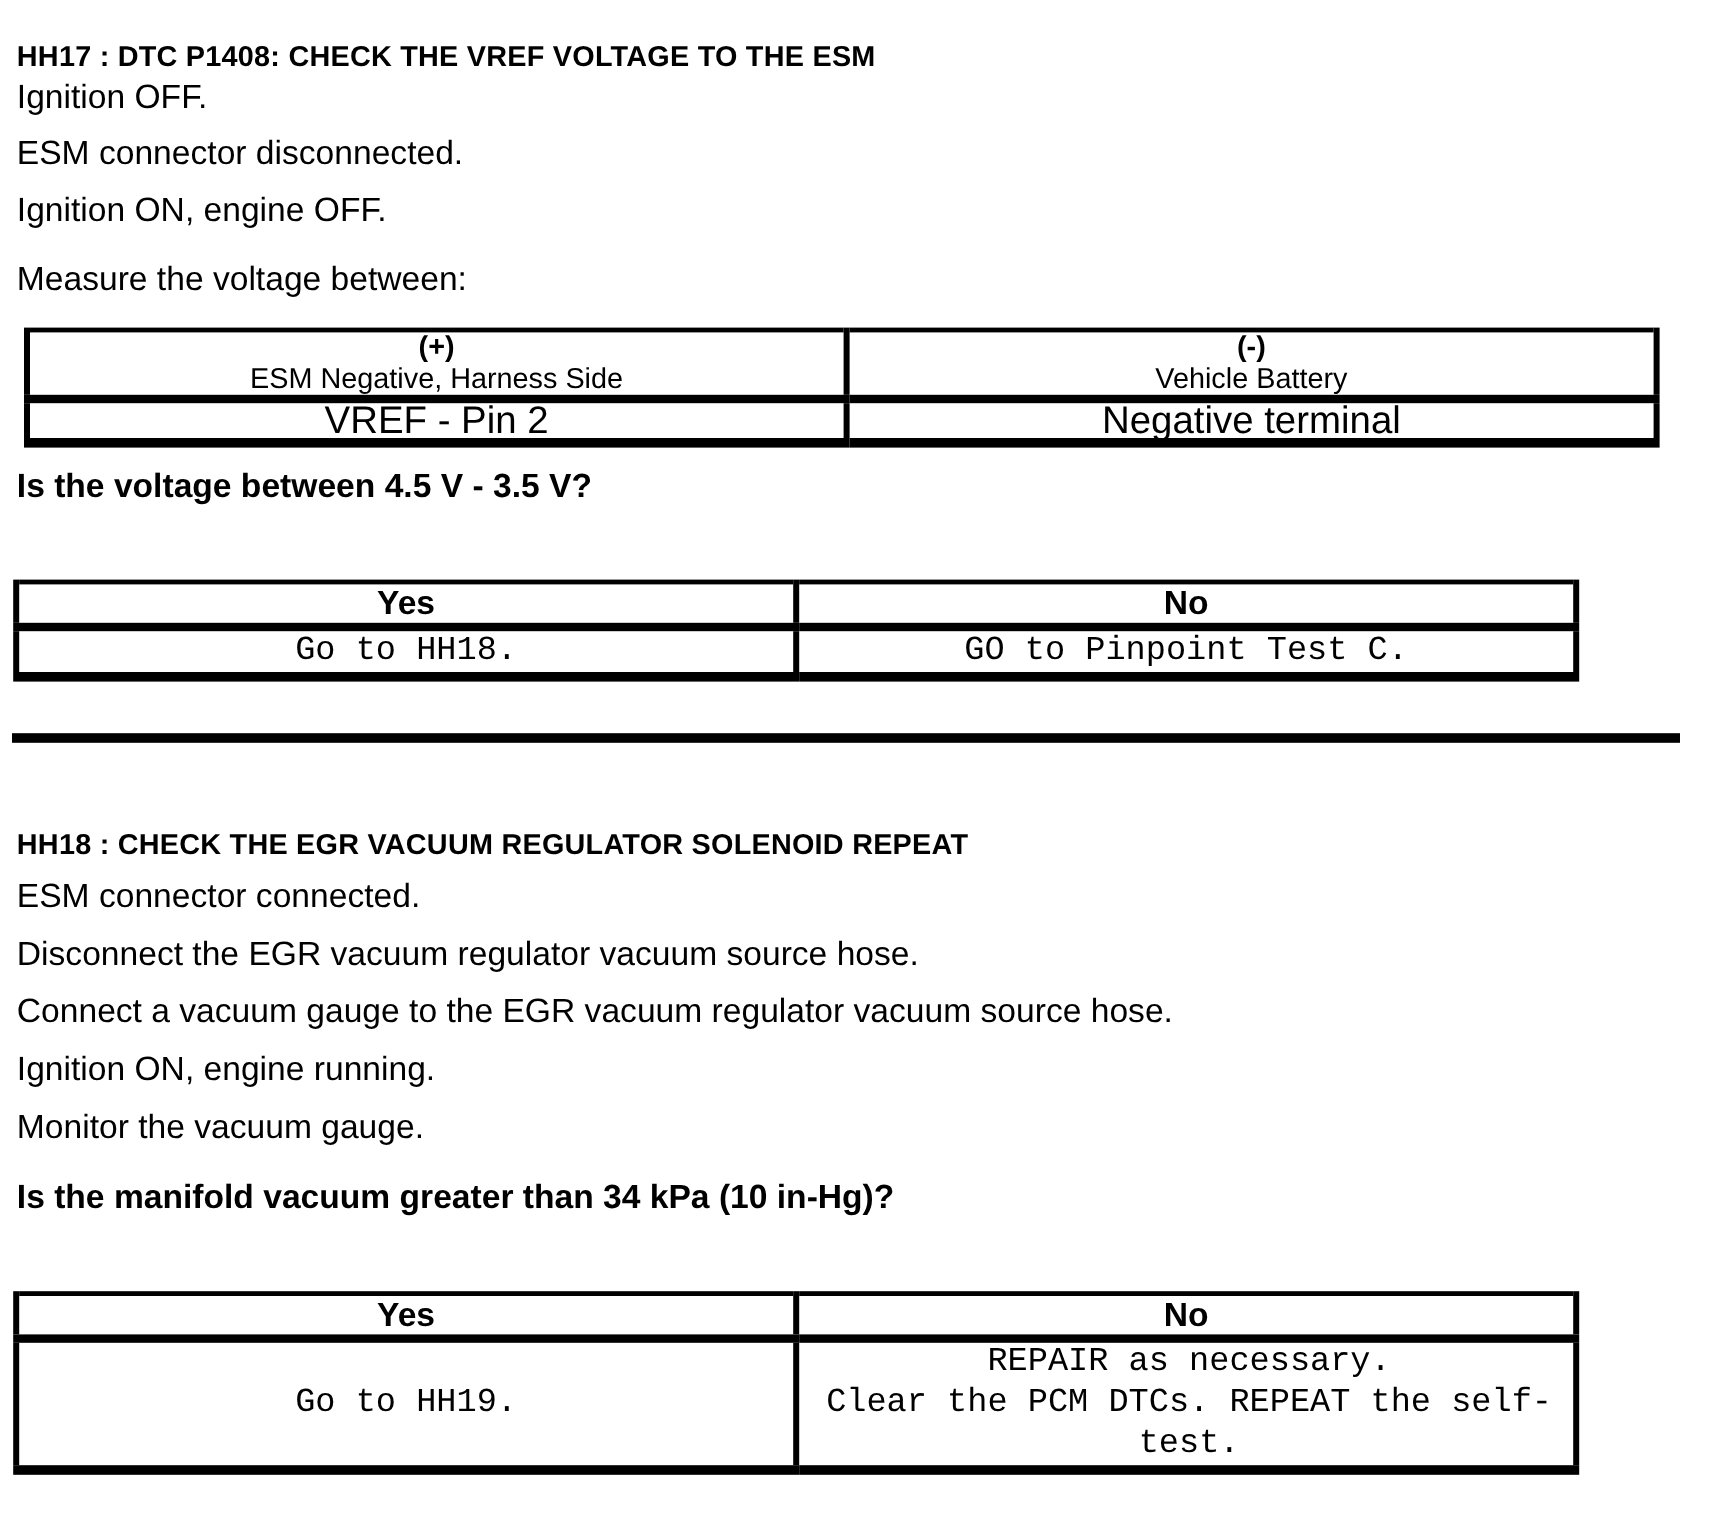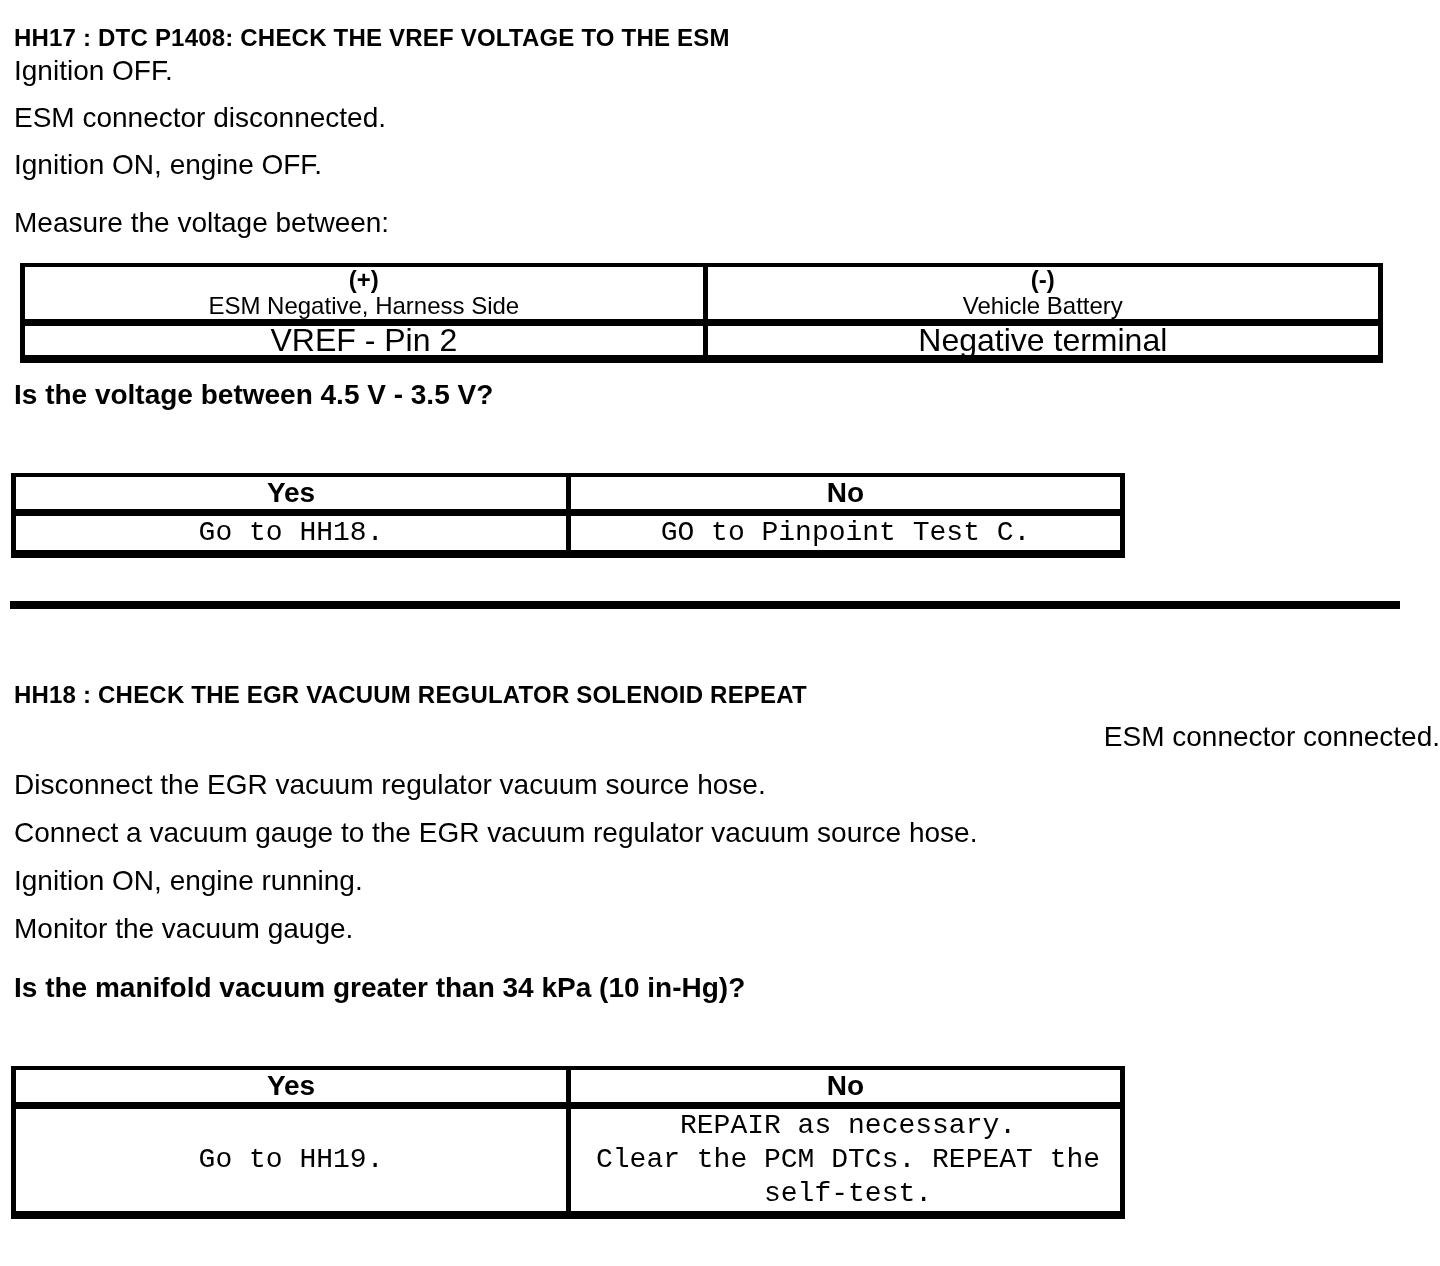--- a/index.html
+++ b/index.html
@@ -16,31 +16,31 @@
   }
   .page { position: relative; width: 1440px; height: 1266px; }
 
   .sec-heading {
     margin: 0 0 0 14px;
     font-size: 24px;
     font-weight: bold;
     line-height: 28px;
     letter-spacing: 0.2px;
   }
-  .h1 { margin-top: 24px; }
+  .h1 { margin-top: 34px; }
   .h2 { margin-top: 72px; }
 
   p.step {
     margin: 13px 0 0 14px;
     font-size: 28px;
     line-height: 34px;
     font-weight: normal;
   }
   p.step.first { margin-top: 2px; }
-  p.step.first2 { margin-top: 11px; text-align: right; }
+  p.step.first2 { margin-top: 11px; }
   p.step.gapbig { margin-top: 24px; }
   p.step.s2 { margin-top: 14px; }
 
   p.question {
     margin: 15px 0 0 14px;
     font-size: 28px;
     line-height: 34px;
     font-weight: bold;
   }
   p.question.q2 { margin-top: 25px; }
@@ -64,21 +64,21 @@
   table.meas-table {
     margin: 23px 0 0 20px;
     width: 1363px;
   }
   table.meas-table td:first-child { width: 49.9%; }
   table.meas-table tr.hdr td { font-size: 24px; line-height: 26px; }
   table.meas-table tr.val td { font-size: 32px; line-height: 29px; }
   .sign { font-weight: bold; }
 
   table.decision-table {
-    width: 1114px;
+    width: 1305px;
     margin-left: 11px;
   }
   table.decision-table td:first-child { width: 49.6%; }
   table.decision-table tr.hdr td {
     font-weight: bold;
     font-size: 28px;
     line-height: 32px;
   }
   table.decision-table tr.act td {
     font-size: 28px;

